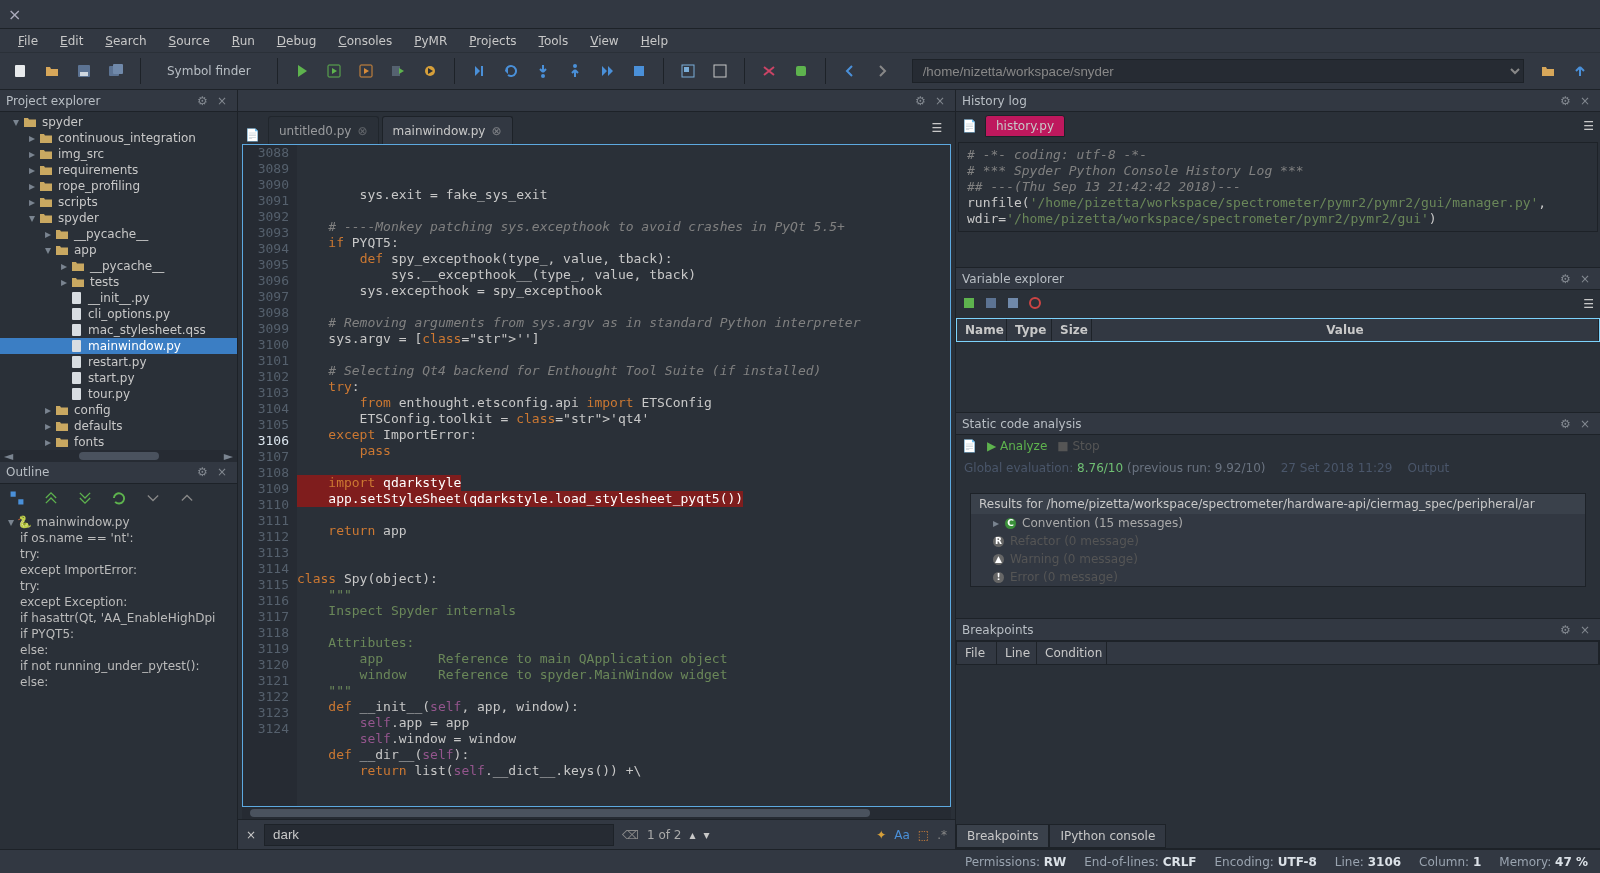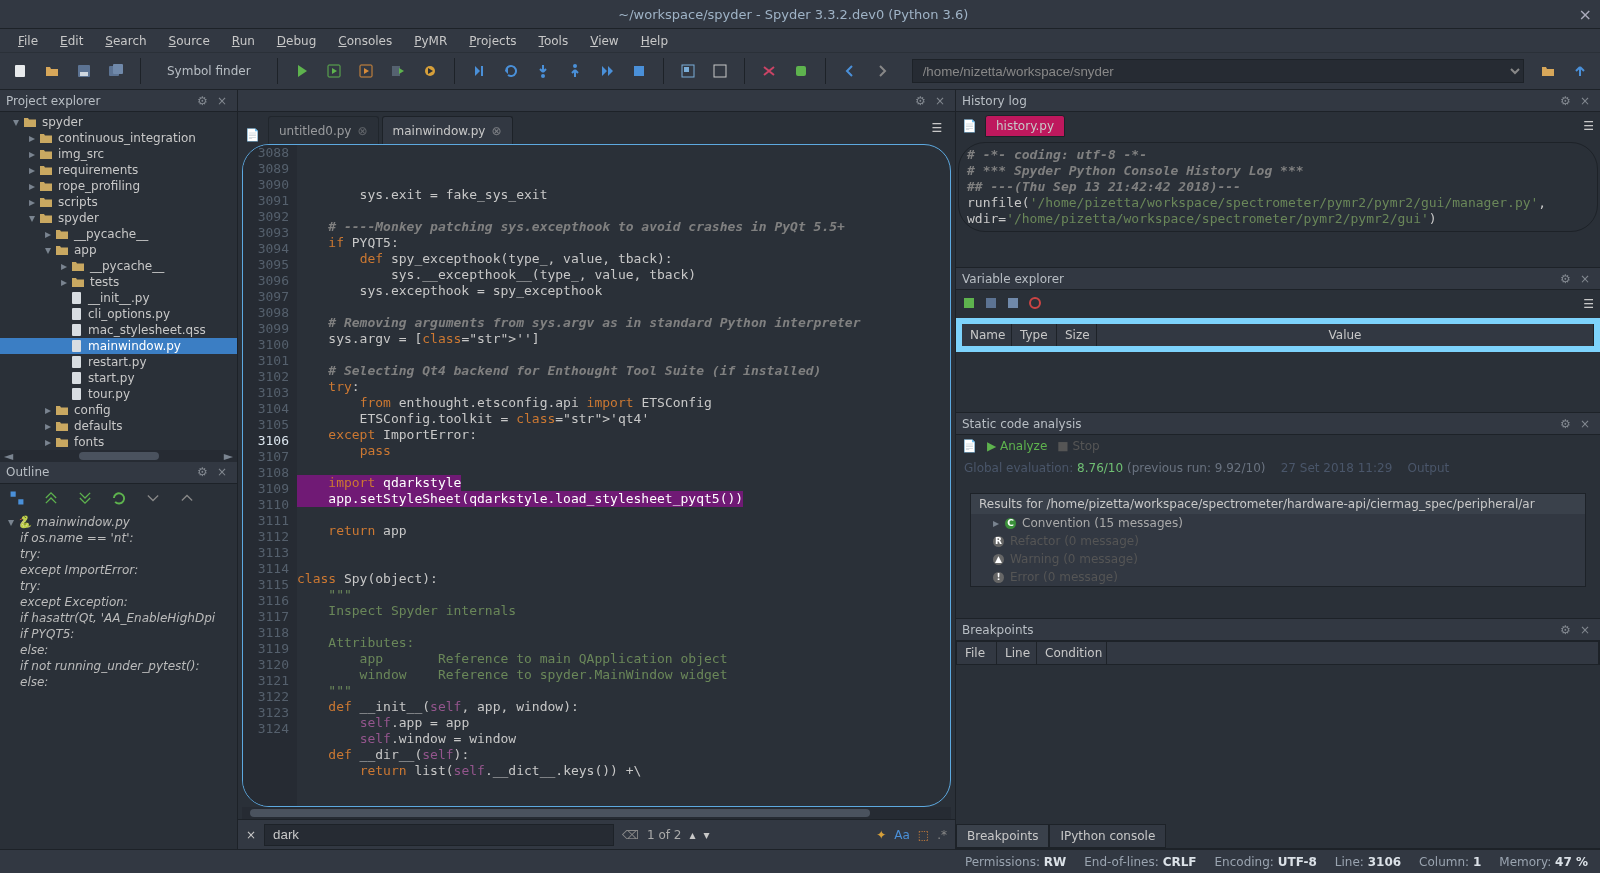--- a/index.html
+++ b/index.html
@@ -7,21 +7,21 @@
   font-family: "DejaVu Sans", Ubuntu, sans-serif;
   font-size: 12px;
   background: #2a3038;
   color: #c8c8c8;
   width: 1600px;
   height: 873px;
   overflow: hidden;
   display: flex;
   flex-direction: column;
 }
-.mono { font-family: "DejaVu Sans Mono", Consolas, monospace; border-radius: 27px; }
+.mono { font-family: "DejaVu Sans Mono", Consolas, monospace; }
 
 
 .titlebar {
   height: 28px;
   background: #323842;
   display: flex;
   align-items: center;
   padding: 0 8px;
   color: #9fb3c6;
 }
@@ -147,21 +147,20 @@
   flex: 1;
   overflow: hidden;
   font-size: 12px;
   background: #2a3038;
   padding: 2px 4px;
 }
 .outline-body .row {
   padding: 1px 0 1px 16px;
   white-space: nowrap;
   color: #bbb;
-  font-style: italic;
 }
 
 
 .editor-tabs {
   height: 32px;
   background: #2a3038;
   display: flex;
   align-items: flex-end;
   padding: 0 6px;
 }
@@ -203,24 +202,24 @@
 .gutter .lnsel { color: #dbe5ee; }
 .code {
   flex: 1;
   font-size: 13px;
   line-height: 16px;
   white-space: pre;
   overflow: hidden;
   margin-top: 42px;
 }
 .code .ln { height: 16px; }
-.sel-line { background: #701a75; color: #fff; display: inline-block; }
+.sel-line { background: #7f1d1d; color: #fff; display: inline-block; }
 .kw { color: #cc7832; }
 .str { color: #6a8759; }
-.cmt { color: #808080; font-style: italic; font-weight: bold; }
+.cmt { color: #808080; font-style: italic; }
 .self { color: #94558d; }
 
 .findbar {
   height: 30px;
   background: #323842;
   display: flex;
   align-items: center;
   padding: 0 8px;
   gap: 8px;
   border-top: 1px solid #1d2228;
@@ -242,21 +241,22 @@
   line-height: 16px;
   padding: 4px 8px;
   background: #2a3038;
   white-space: pre-wrap;
   border: 1px solid #1d2228;
   margin: 2px;
 }
 .var-table .hdr {
   display: flex;
   background: #323842;
-  border: 6px solid #7dd3fc;
+  border: 1px solid #7dd3fc;
+  font-weight: bold;
 }
 .var-table .hdr .col {
   padding: 4px 8px;
   border-right: 1px solid #1d2228;
 }
 .sca-row {
   display: flex;
   align-items: center;
   padding: 4px 6px;
   gap: 10px;
@@ -342,21 +342,20 @@
   align-items: center;
   gap: 8px;
   padding: 0 6px;
   background: #2a3038;
 }
 </style>
 </head>
 <body>
 
 <div class="titlebar">
-  <span class="center">~/workspace/spyder - Spyder 3.3.2.dev0 (Python 3.6)</span>
   <span class="close">×</span>
 </div>
 
 <div class="menubar" id="menubar">
     <div class="item"><u>F</u>ile</div>
     <div class="item"><u>E</u>dit</div>
     <div class="item"><u>S</u>earch</div>
     <div class="item"><u>S</u>ource</div>
     <div class="item"><u>R</u>un</div>
     <div class="item"><u>D</u>ebug</div>

